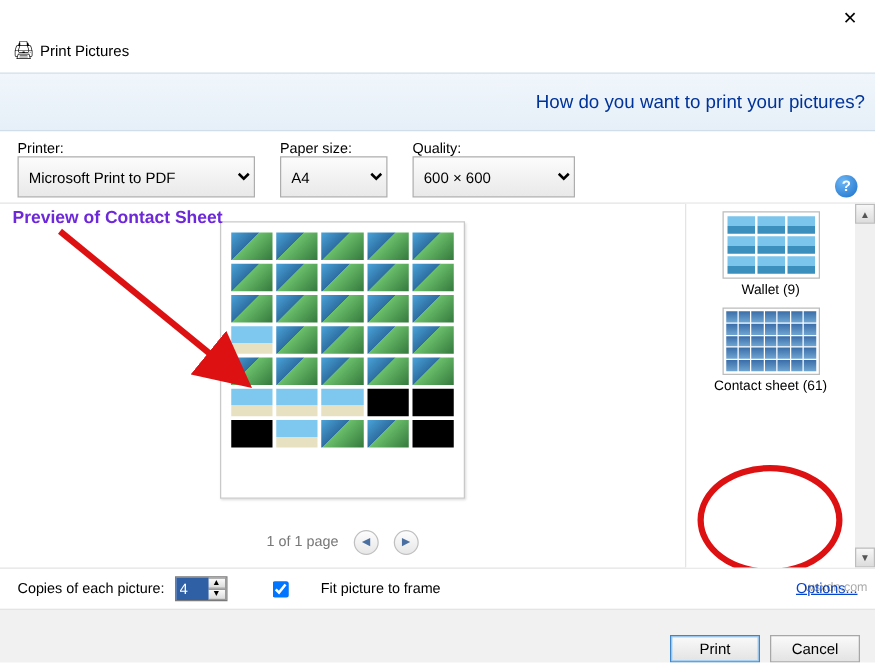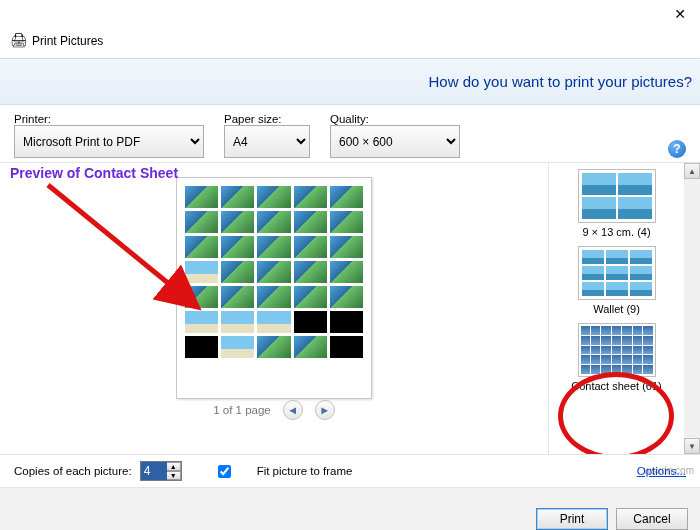--- a/index.html
+++ b/index.html
@@ -119,21 +119,21 @@
     grid-template-columns: repeat(5, 1fr);
     grid-auto-rows: 22px;
     gap: 3px;
   }
   .thumb {
     background: linear-gradient(135deg,#4aa3d8 0%, #2e6fa3 40%, #6bbf6b 41%, #34793d 100%);
   }
   .thumb.sky { background: linear-gradient(#7ec7ee 60%, #e7e1c2 61%); }
   .thumb.dark { background: #000; }
   .pager {
-    margin-top: 1px;
+    margin-top: 25px;
     display: flex; align-items: center; gap: 12px;
     color: #777;
     font-size: 11.5px;
   }
   .nav-btn {
     width: 20px; height: 20px;
     border: 1px solid #bfbfbf;
     border-radius: 50%;
     background: linear-gradient(#fdfdfd,#e7e7e7);
     color: #4a6fa0;
@@ -327,29 +327,20 @@
     <div class="pager">
       <span>1 of 1 page</span>
       <div class="nav-btn">◄</div>
       <div class="nav-btn">►</div>
     </div>
   </div>
 
   <div class="layout-pane">
     <div class="layout-list">
       <div class="layout-item">
-        <div class="layout-thumb lt-4">
-            <div class="mini"></div>
-            <div class="mini"></div>
-            <div class="mini"></div>
-            <div class="mini"></div>
-          </div>
-        <span>9 × 13 cm. (4)</span>
-      </div>
-      <div class="layout-item">
         <div class="layout-thumb lt-9">
             <div class="mini"></div>
             <div class="mini"></div>
             <div class="mini"></div>
             <div class="mini"></div>
             <div class="mini"></div>
             <div class="mini"></div>
             <div class="mini"></div>
             <div class="mini"></div>
             <div class="mini"></div>

